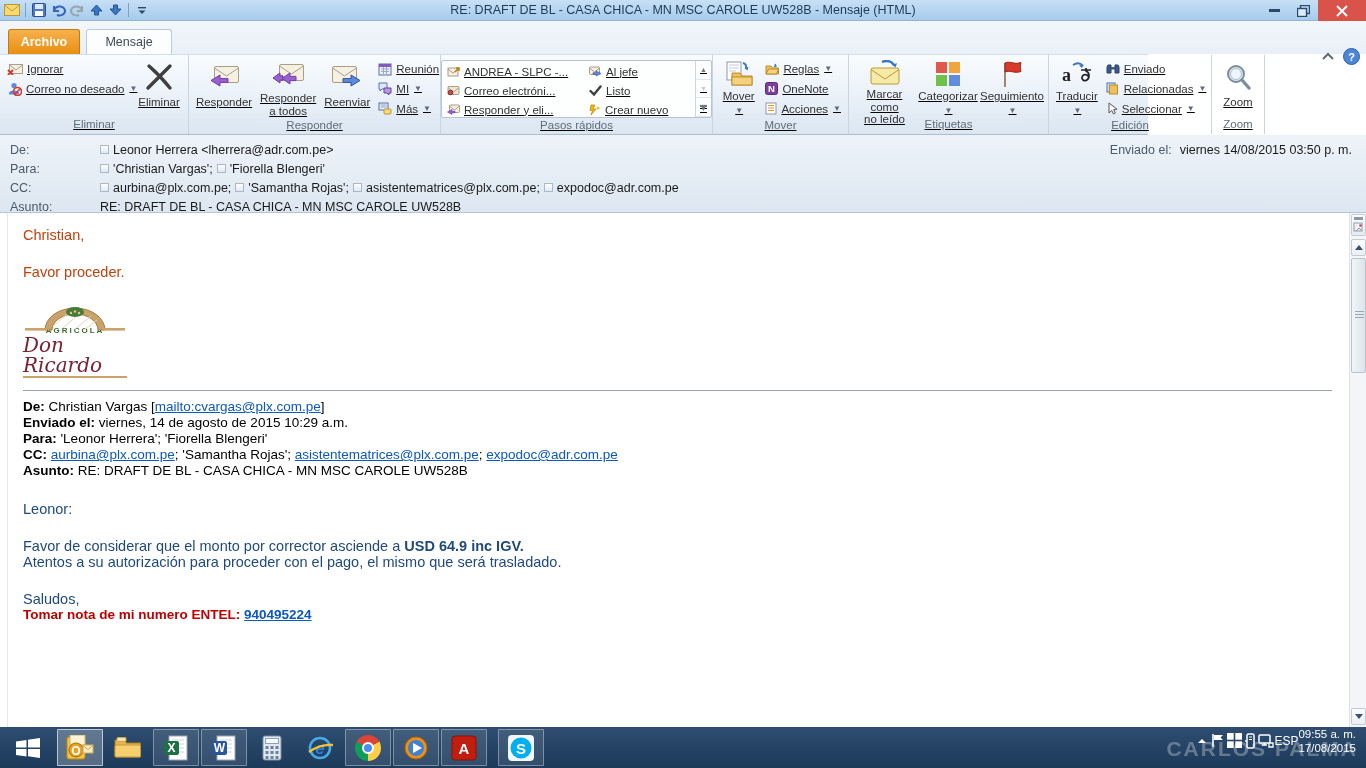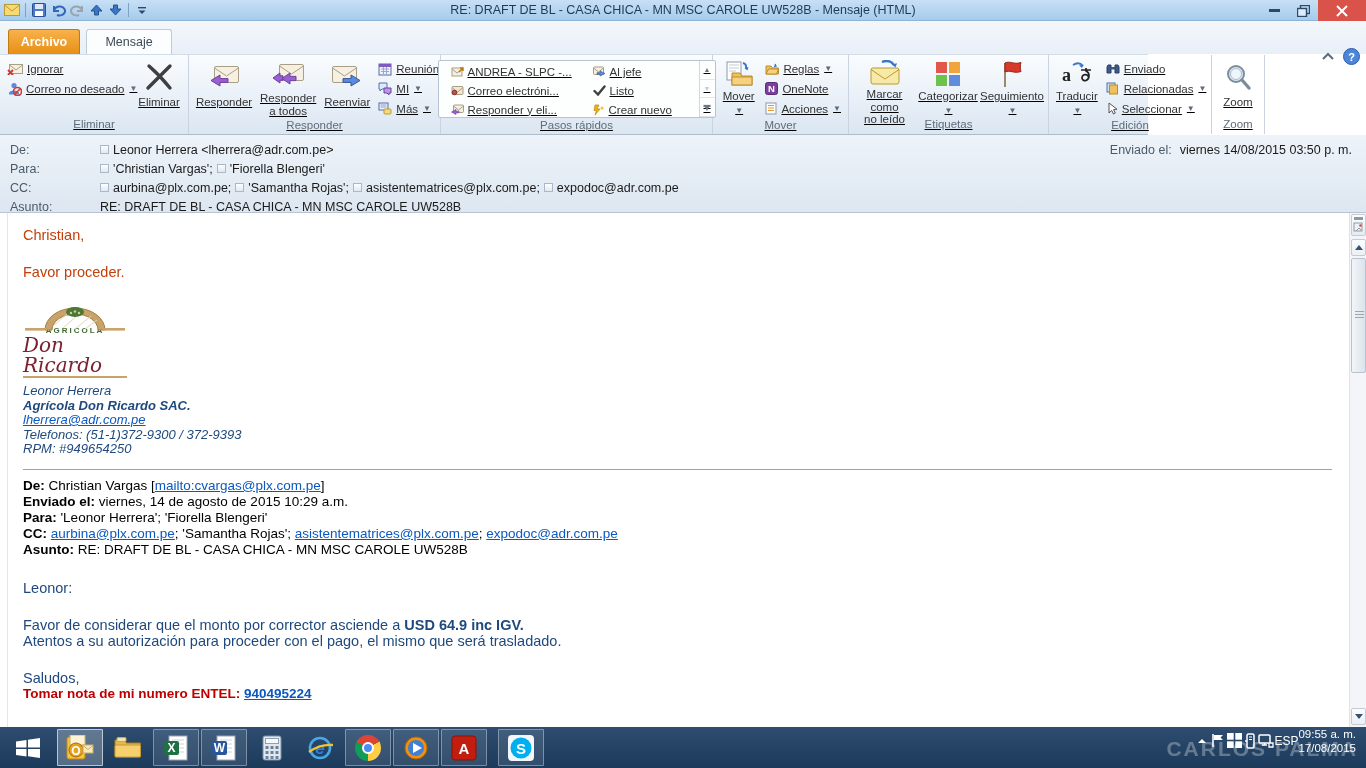--- a/index.html
+++ b/index.html
@@ -39,21 +39,21 @@
   .rg-label { height:17px; font-size:11.5px; color:#5e6c7a; text-align:center; line-height:15px; position:relative; }
   .bigbtn { display:flex; flex-direction:column; align-items:center; justify-content:flex-start;
     padding:3px 4px 0 4px; font-size:11.5px; color:#333; text-align:center; line-height:12.5px; height:60px; border-radius:3px; }
   .bigbtn .bicon { height:34px; display:flex; align-items:center; justify-content:center; margin-bottom:2px; }
   .smallcol { display:flex; flex-direction:column; justify-content:flex-start; gap:1px; padding-top:2px; }
   .smallbtn { display:flex; align-items:center; gap:4px; font-size:11.5px; color:#333;
     padding:1px 4px; height:19px; border-radius:2px; white-space:nowrap; }
   .caret { font-size:8px; color:#5e6c7a; margin-left:1px; }
   .qsteps-box { background:#fdfefe; border:1px solid #b8c4d2; border-radius:2px; margin-top:3px;
     display:flex; height:58px; }
-  .qsteps-grid { display:grid; grid-template-columns:142px 108px; grid-auto-rows:19px; padding:1px 0 0 10px; }
+  .qsteps-grid { display:grid; grid-template-columns:142px 108px; grid-auto-rows:19px; padding:1px 0 0 3px; }
   .qstep { display:flex; align-items:center; gap:4px; font-size:11.5px; color:#333; white-space:nowrap; overflow:hidden; padding:0 2px; }
   .qsteps-scroll { width:16px; border-left:1px solid #cfd8e2; display:flex; flex-direction:column; }
   .qs-btn { flex:1; display:flex; align-items:center; justify-content:center; font-size:7px; color:#6a7886; border-bottom:1px solid #e0e6ed; }
 
   
   .msgheader { position:absolute; left:0; top:135px; width:1366px; height:78px;
     background:linear-gradient(#eef3f9,#dde7f1); border-bottom:1px solid #b9c4d2; font-size:12.5px; }
   .hrow { position:absolute; left:0; width:1366px; height:19px; display:flex; align-items:center; }
   .hlabel { width:100px; padding-left:10px; color:#4a5a6a; flex:none; }
   .hval { color:#1a1a1a; display:flex; align-items:center; gap:4px; }
@@ -602,27 +602,20 @@
               <circle cx="48" cy="7" r="1.2" fill="#d9c79b"></circle>
                 <circle cx="52" cy="5.5" r="1.2" fill="#d9c79b"></circle>
                 <circle cx="56" cy="7" r="1.2" fill="#d9c79b"></circle>
               <rect x="2" y="22" width="22" height="2.6" fill="#c9a36a"></rect>
                 <rect x="80" y="22" width="22" height="2.6" fill="#c9a36a"></rect>
             </svg>
           </div>
           <div class="logo-agricola">AGRICOLA</div>
           <div class="logo-name">Don Ricardo</div>
         </div>
-        <div class="sig">
-          <div>Leonor Herrera</div>
-          <div class="co">Agrícola Don Ricardo SAC.</div>
-          <div><span class="link">lherrera@adr.com.pe</span></div>
-          <div>Telefonos: (51-1)372-9300 / 372-9393</div>
-          <div>RPM: #949654250</div>
-        </div>
 
         <div class="rule"></div>
 
         <div class="quoted">
           <div><b>De:</b><span> Christian Vargas [</span><span class="link">mailto:cvargas@plx.com.pe</span><span>]</span></div>
           <div><b>Enviado el:</b><span> viernes, 14 de agosto de 2015 10:29 a.m.</span></div>
           <div><b>Para:</b><span> 'Leonor Herrera'; 'Fiorella Blengeri'</span></div>
           <div><b>CC:</b> <span class="link">aurbina@plx.com.pe</span><span>; 'Samantha Rojas'; </span><span class="link">asistentematrices@plx.com.pe</span><span>; </span><span class="link">expodoc@adr.com.pe</span></div>
           <div><b>Asunto:</b><span> RE: DRAFT DE BL - CASA CHICA - MN MSC CAROLE UW528B</span></div>
         </div>

